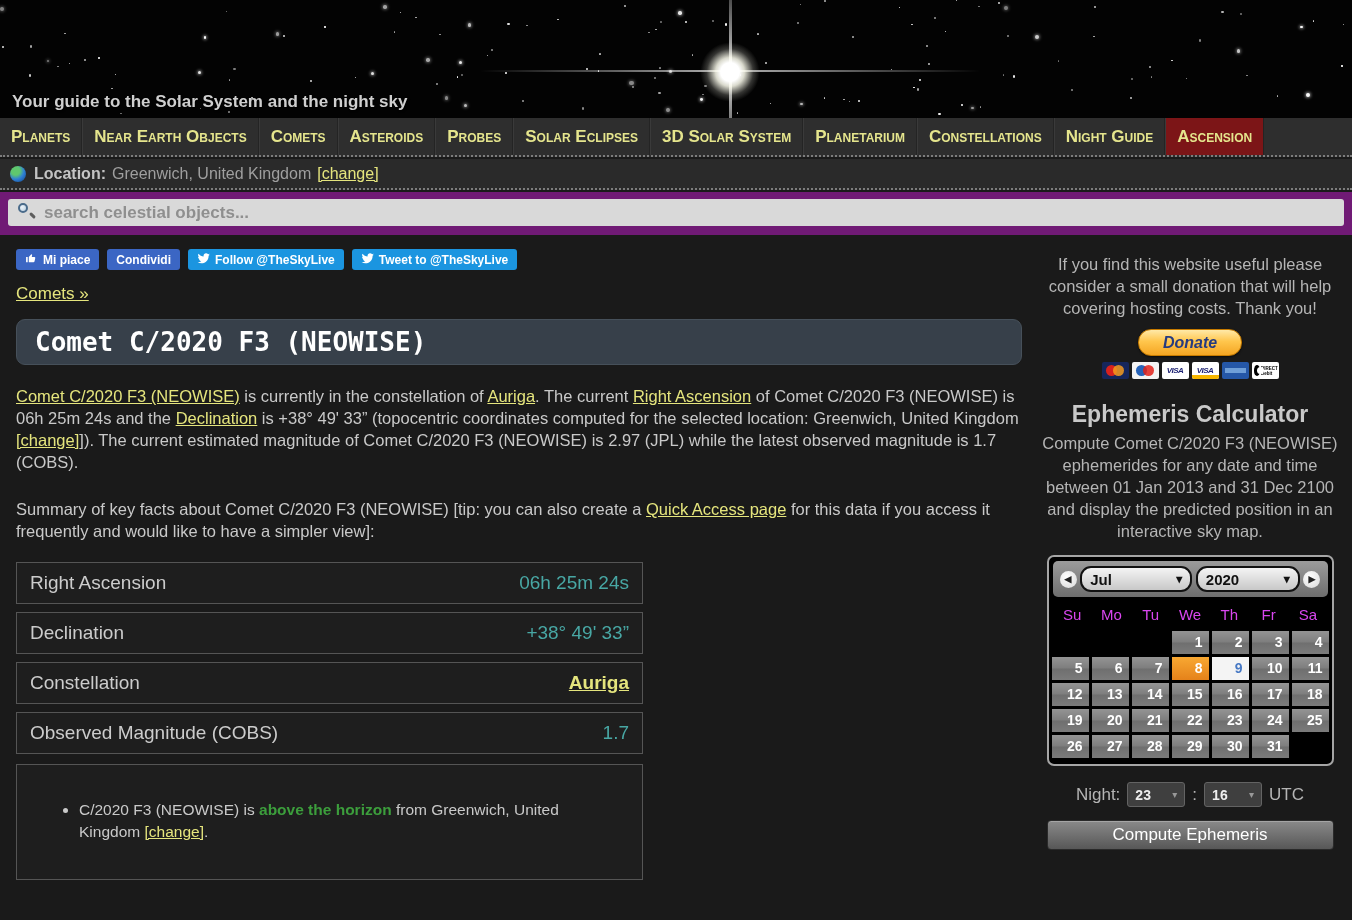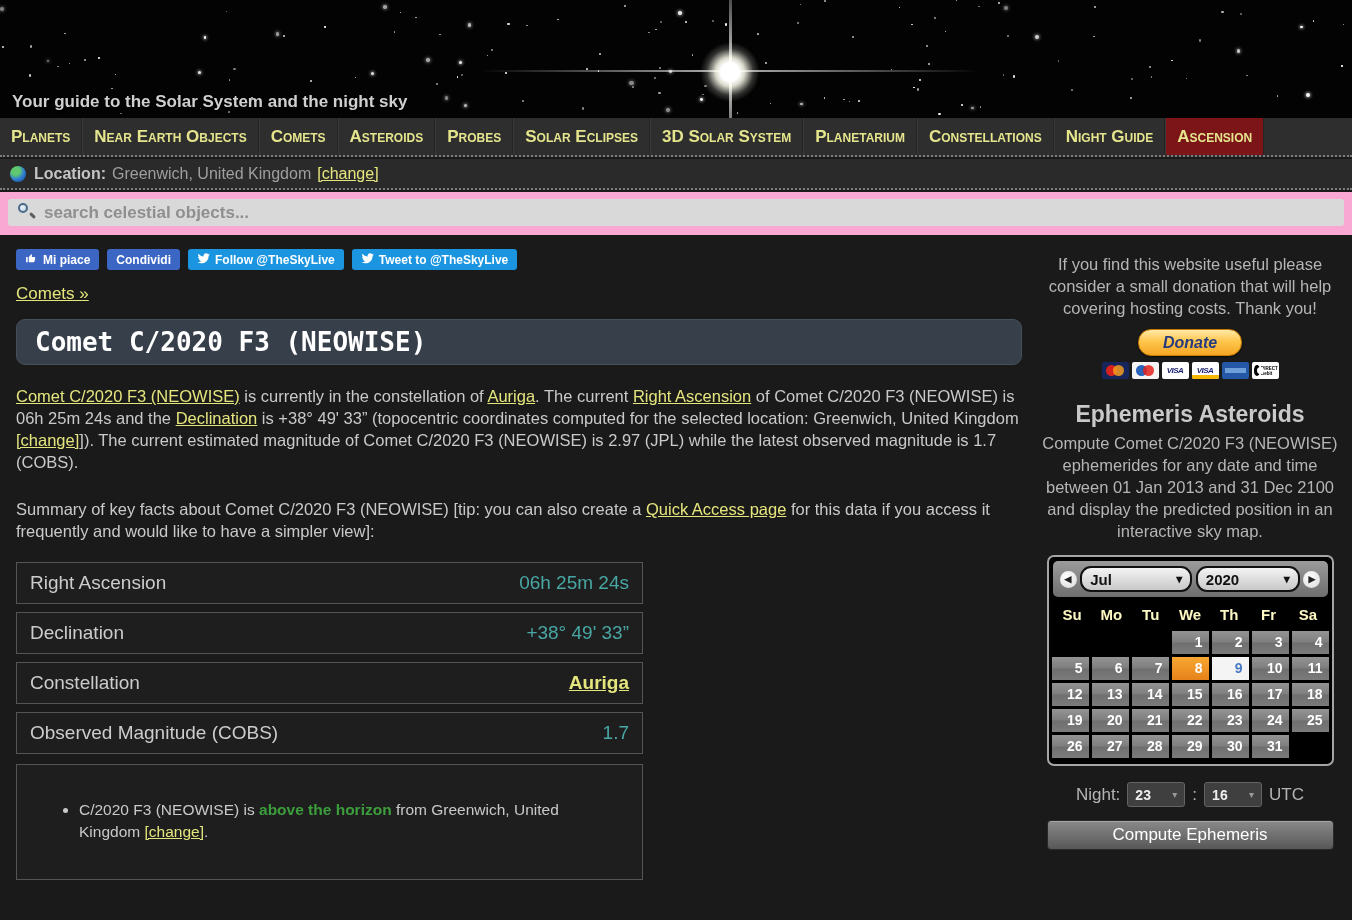--- a/index.html
+++ b/index.html
@@ -36,21 +36,21 @@
   
   .location-bar { position:absolute; top:159px; left:0; width:1352px; height:31px; background:#2a2a2a;
       border-bottom:2px dotted #7d7d7d; display:flex; align-items:center; padding-left:10px; font-size:16px; }
   .globe-icon { width:16px; height:16px; border-radius:50%; margin-right:8px;
       background:radial-gradient(circle at 35% 30%, #5fc76e 0 28%, #2f80d5 55%, #174f96 90%); }
   .loc-label { font-weight:bold; color:#c4c4c4; margin-right:6px; }
   .loc-value { color:#9f9f9f; margin-right:6px; }
   .yellow-link { color:#e5e57d; text-decoration:underline; cursor:pointer; }
 
   
-  .search-zone { position:absolute; top:192px; left:0; width:1352px; height:43px; background:#f9a8d4; }
+  .search-zone { position:absolute; top:192px; left:0; width:1352px; height:43px; background:#701a75; }
   .search-wrap { position:relative; margin:7px 8px 0 8px; }
   .search-input { width:1336px; height:27px; background:#d9d9d9; border:none; border-radius:3px;
       padding:0 10px 0 36px; font-size:17px; font-weight:bold; color:#555; outline:none;
       font-family:"Liberation Sans", sans-serif; }
   .search-input::placeholder { color:#8f8f8f; opacity:1; }
   .mag-icon { position:absolute; left:10px; top:4px; width:18px; height:18px; }
   .mag-icon .lens { position:absolute; left:0; top:0; width:10px; height:10px; border:2px solid #4a6b8a;
       border-radius:50%; background:radial-gradient(circle at 35% 35%, #eef5fb, #b9cede); }
   .mag-icon .handle { position:absolute; left:11px; top:11px; width:7px; height:3px; background:#5d5d5d;
       border-radius:2px; transform:rotate(45deg); }
@@ -124,21 +124,21 @@
   .cal-header { height:36px; background:linear-gradient(180deg,#9b9b9b,#6e6e6e); border-radius:5px;
       display:flex; align-items:center; justify-content:space-between; padding:0 7px; }
   .cal-arrow { width:17px; height:17px; border-radius:50%; background:radial-gradient(circle at 40% 35%,#fff,#d8d8d8);
       color:#222; font-size:9px; line-height:17px; text-align:center; cursor:pointer; font-weight:bold; }
   .cal-select { height:26px; background:linear-gradient(180deg,#f4f4f4,#c8c8c8); border:2px solid #111;
       border-radius:11px; display:flex; align-items:center; justify-content:space-between; padding:0 8px;
       font-size:15px; font-weight:bold; color:#111; cursor:pointer; }
   .cal-select.month { width:112px; } .cal-select.year { width:104px;align-items:center; }
   .cal-select .chev { font-size:12px; }
   .day-names { display:grid; grid-template-columns:repeat(7,1fr); margin-top:4px; }
-  .day-name { text-align:center; font-size:15px; font-weight:bold; color:#fef9c3; line-height:28px; }
+  .day-name { text-align:center; font-size:15px; font-weight:normal; color:#d946ef; line-height:28px; }
   .day-grid { display:grid; grid-template-columns:repeat(7,37px); gap:3px; justify-content:center; margin-top:2px; padding-bottom:2px; }
   .day-cell { height:23px; background:linear-gradient(180deg,#949494 0%,#7e7e7e 48%,#6f6f6f 52%,#7b7b7b 100%);
       color:#fff; font-size:14px; font-weight:bold; text-align:right; padding:3px 6px 0 0; cursor:pointer; }
   .day-cell.empty { background:transparent; cursor:default; }
   .day-cell.selected { background:linear-gradient(180deg,#f8a832,#e5821a); }
   .day-cell.today { background:#f4f4f4; color:#4779c4; }
 
   
   .time-row { margin-top:16px; display:flex; align-items:center; justify-content:center; gap:7px;
       font-size:17px; color:#b5b5b5; }
@@ -404,21 +404,21 @@
         <div class="card visa-electron">
           <span class="visa-word">VISA</span>
         </div>
         <div class="card amex"></div>
         <div class="card direct-debit">
           <span class="dd-circle"></span>
           <span class="dd-text">DIRECT Debit</span>
         </div>
       </div>
 
-    <h2 class="eph-title">Ephemeris Asteroids</h2>
+    <h2 class="eph-title">Ephemeris Calculator</h2>
     <p class="eph-desc">Compute Comet C/2020 F3 (NEOWISE) ephemerides for any date and time between 01 Jan 2013 and 31 Dec 2100 and display the predicted position in an interactive sky map.</p>
 
     <div class="calendar">
       <div class="cal-header">
         <div class="cal-arrow">◀</div>
         <div class="cal-select month">
           <span>Jul</span>
           <span class="chev">▾</span>
         </div>
         <div class="cal-select year">

